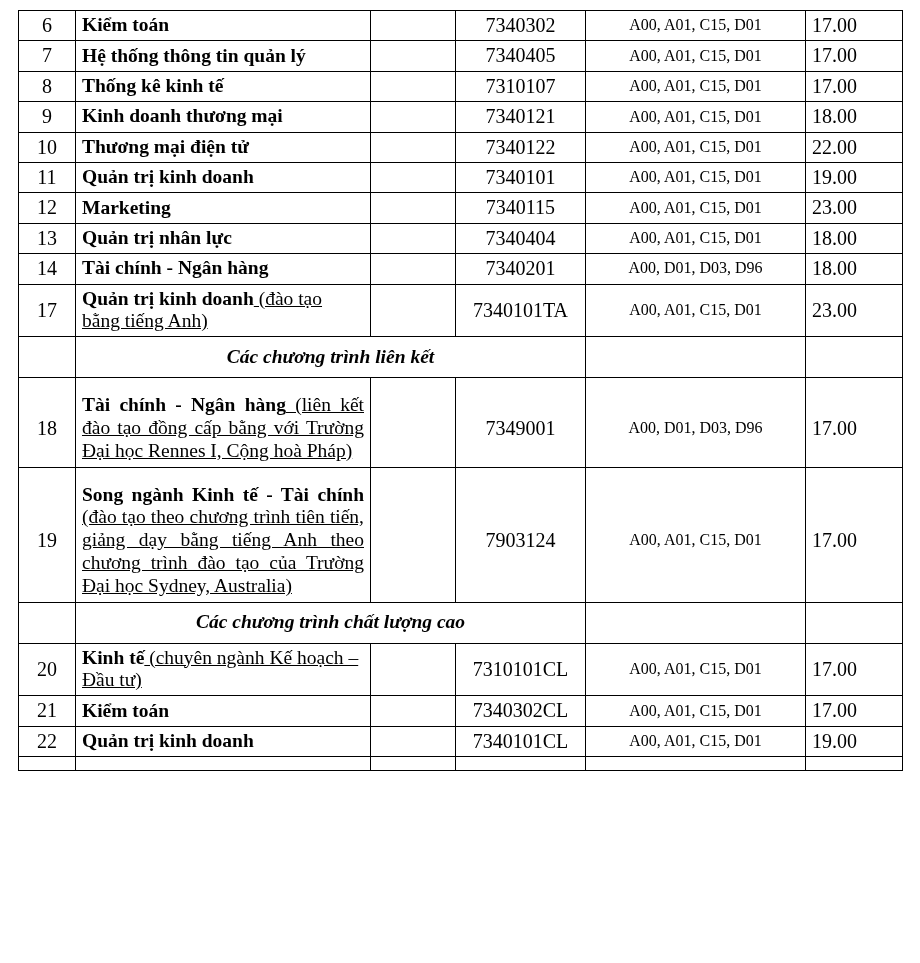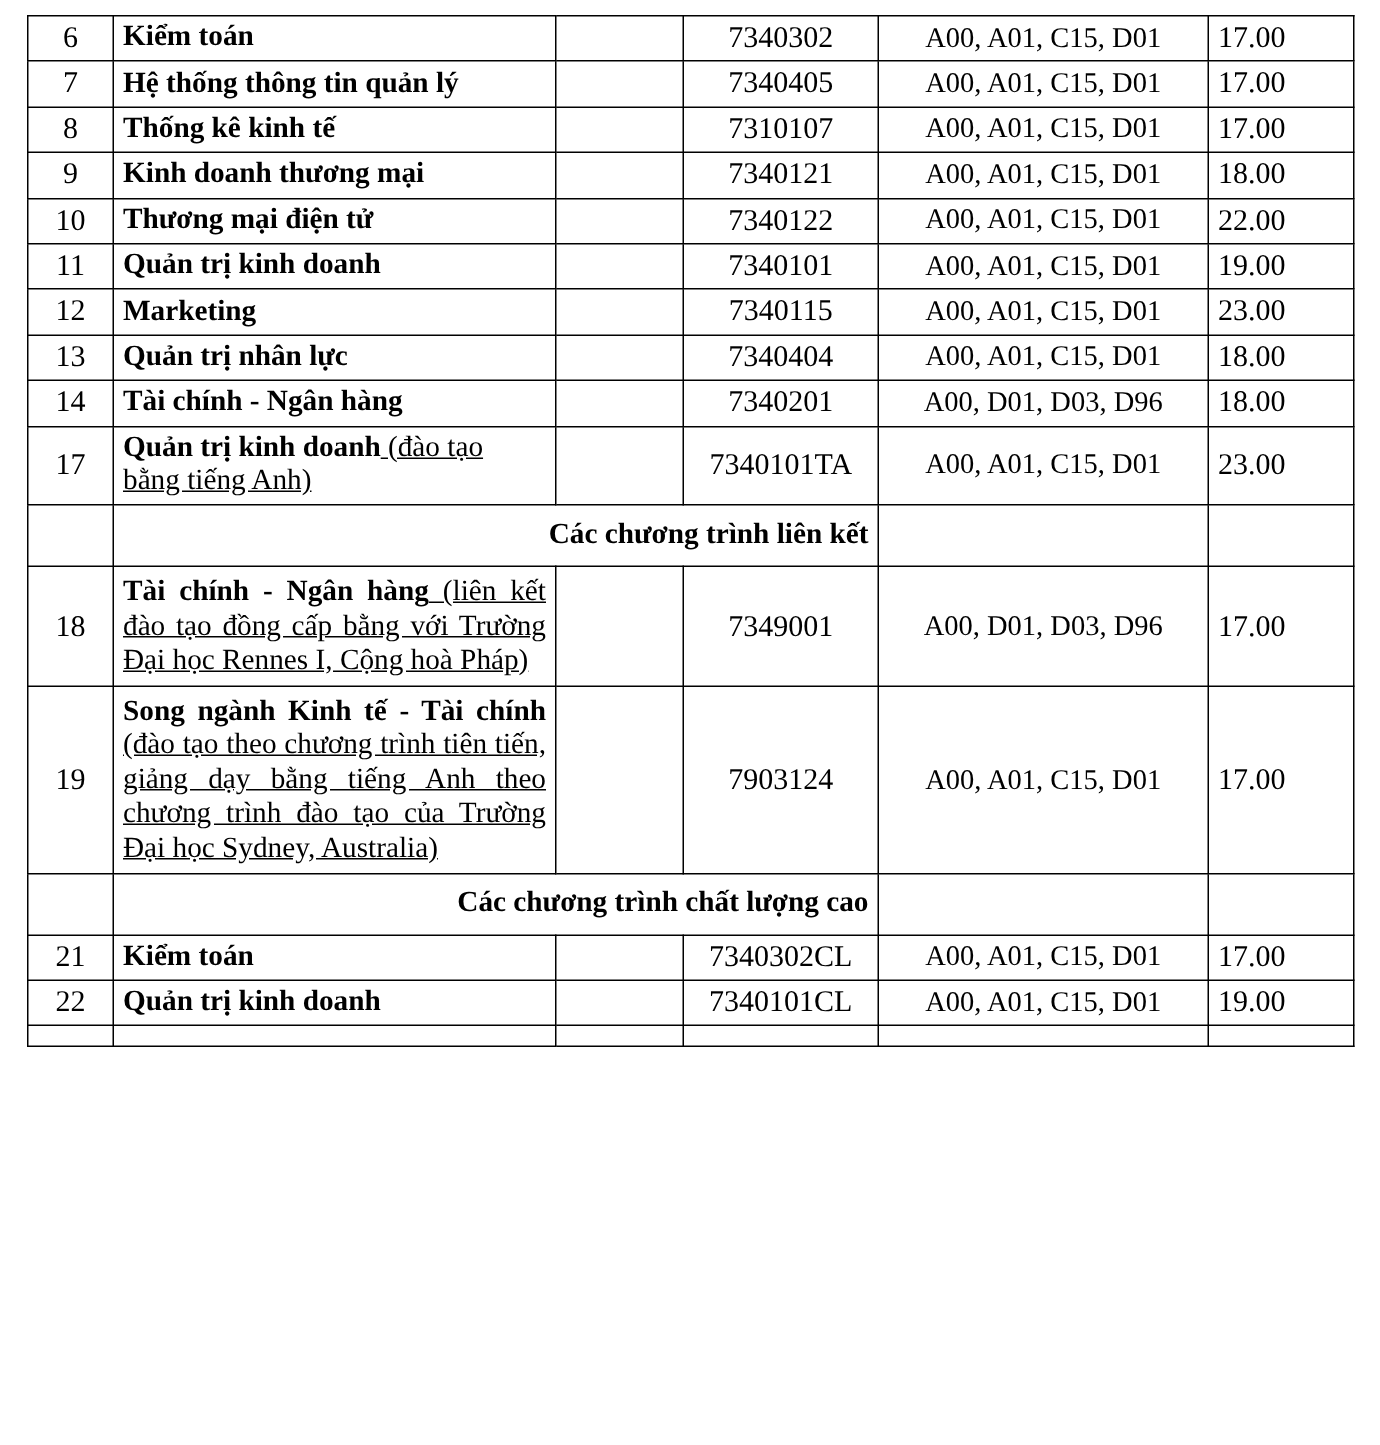--- a/index.html
+++ b/index.html
@@ -62,45 +62,46 @@
     text-align-last: left;
   }
   td.blank { }
   td.code {
     text-align: center;
     font-size: 20px;
     white-space: nowrap;
   }
   td.comb {
     text-align: center;
-    font-size: 19px;
+    font-size: 16px;
     white-space: nowrap;
   }
   td.score {
     text-align: left;
     font-size: 20px;
   }
 
   .pname {
     font-weight: bold;
   }
   .pnote {
     font-weight: normal;
     text-decoration: underline;
   }
 
   td.section {
     font-weight: bold;
-    text-align: right;
+    font-style: italic;
+    text-align: center;
     padding-left: 22px;
     font-size: 19.5px;
   }
 
   
-  tr.r-tall td { padding-top: 6px; padding-bottom: 4px; }
+  tr.r-tall td { padding-top: 16px; padding-bottom: 4px; }
   tr.r-section td { height: 34px; }
 
   
   tr.r-clipped td {
     height: 12px;
     padding-top: 1px;
     padding-bottom: 0;
     overflow: hidden;
   }
 </style>
@@ -220,20 +221,28 @@
           <td class="comb">A00, A01, C15, D01</td>
           <td class="score">17.00</td>
         </tr>
         <tr class="r-section">
           <td class="stt"></td>
           <td class="section" colspan="3">Các chương trình chất lượng cao</td>
           <td class="comb"></td>
           <td class="score"></td>
         </tr>
         <tr>
+          <td class="stt">20</td>
+          <td class="name"><span class="pname">Kinh tế</span><span class="pnote"> (chuyên ngành Kế hoạch – Đầu tư)</span></td>
+          <td class="blank"></td>
+          <td class="code">7310101CL</td>
+          <td class="comb">A00, A01, C15, D01</td>
+          <td class="score">17.00</td>
+        </tr>
+        <tr>
           <td class="stt">21</td>
           <td class="name"><span class="pname">Kiểm toán</span><span class="pnote"></span></td>
           <td class="blank"></td>
           <td class="code">7340302CL</td>
           <td class="comb">A00, A01, C15, D01</td>
           <td class="score">17.00</td>
         </tr>
         <tr>
           <td class="stt">22</td>
           <td class="name"><span class="pname">Quản trị kinh doanh</span><span class="pnote"></span></td>

